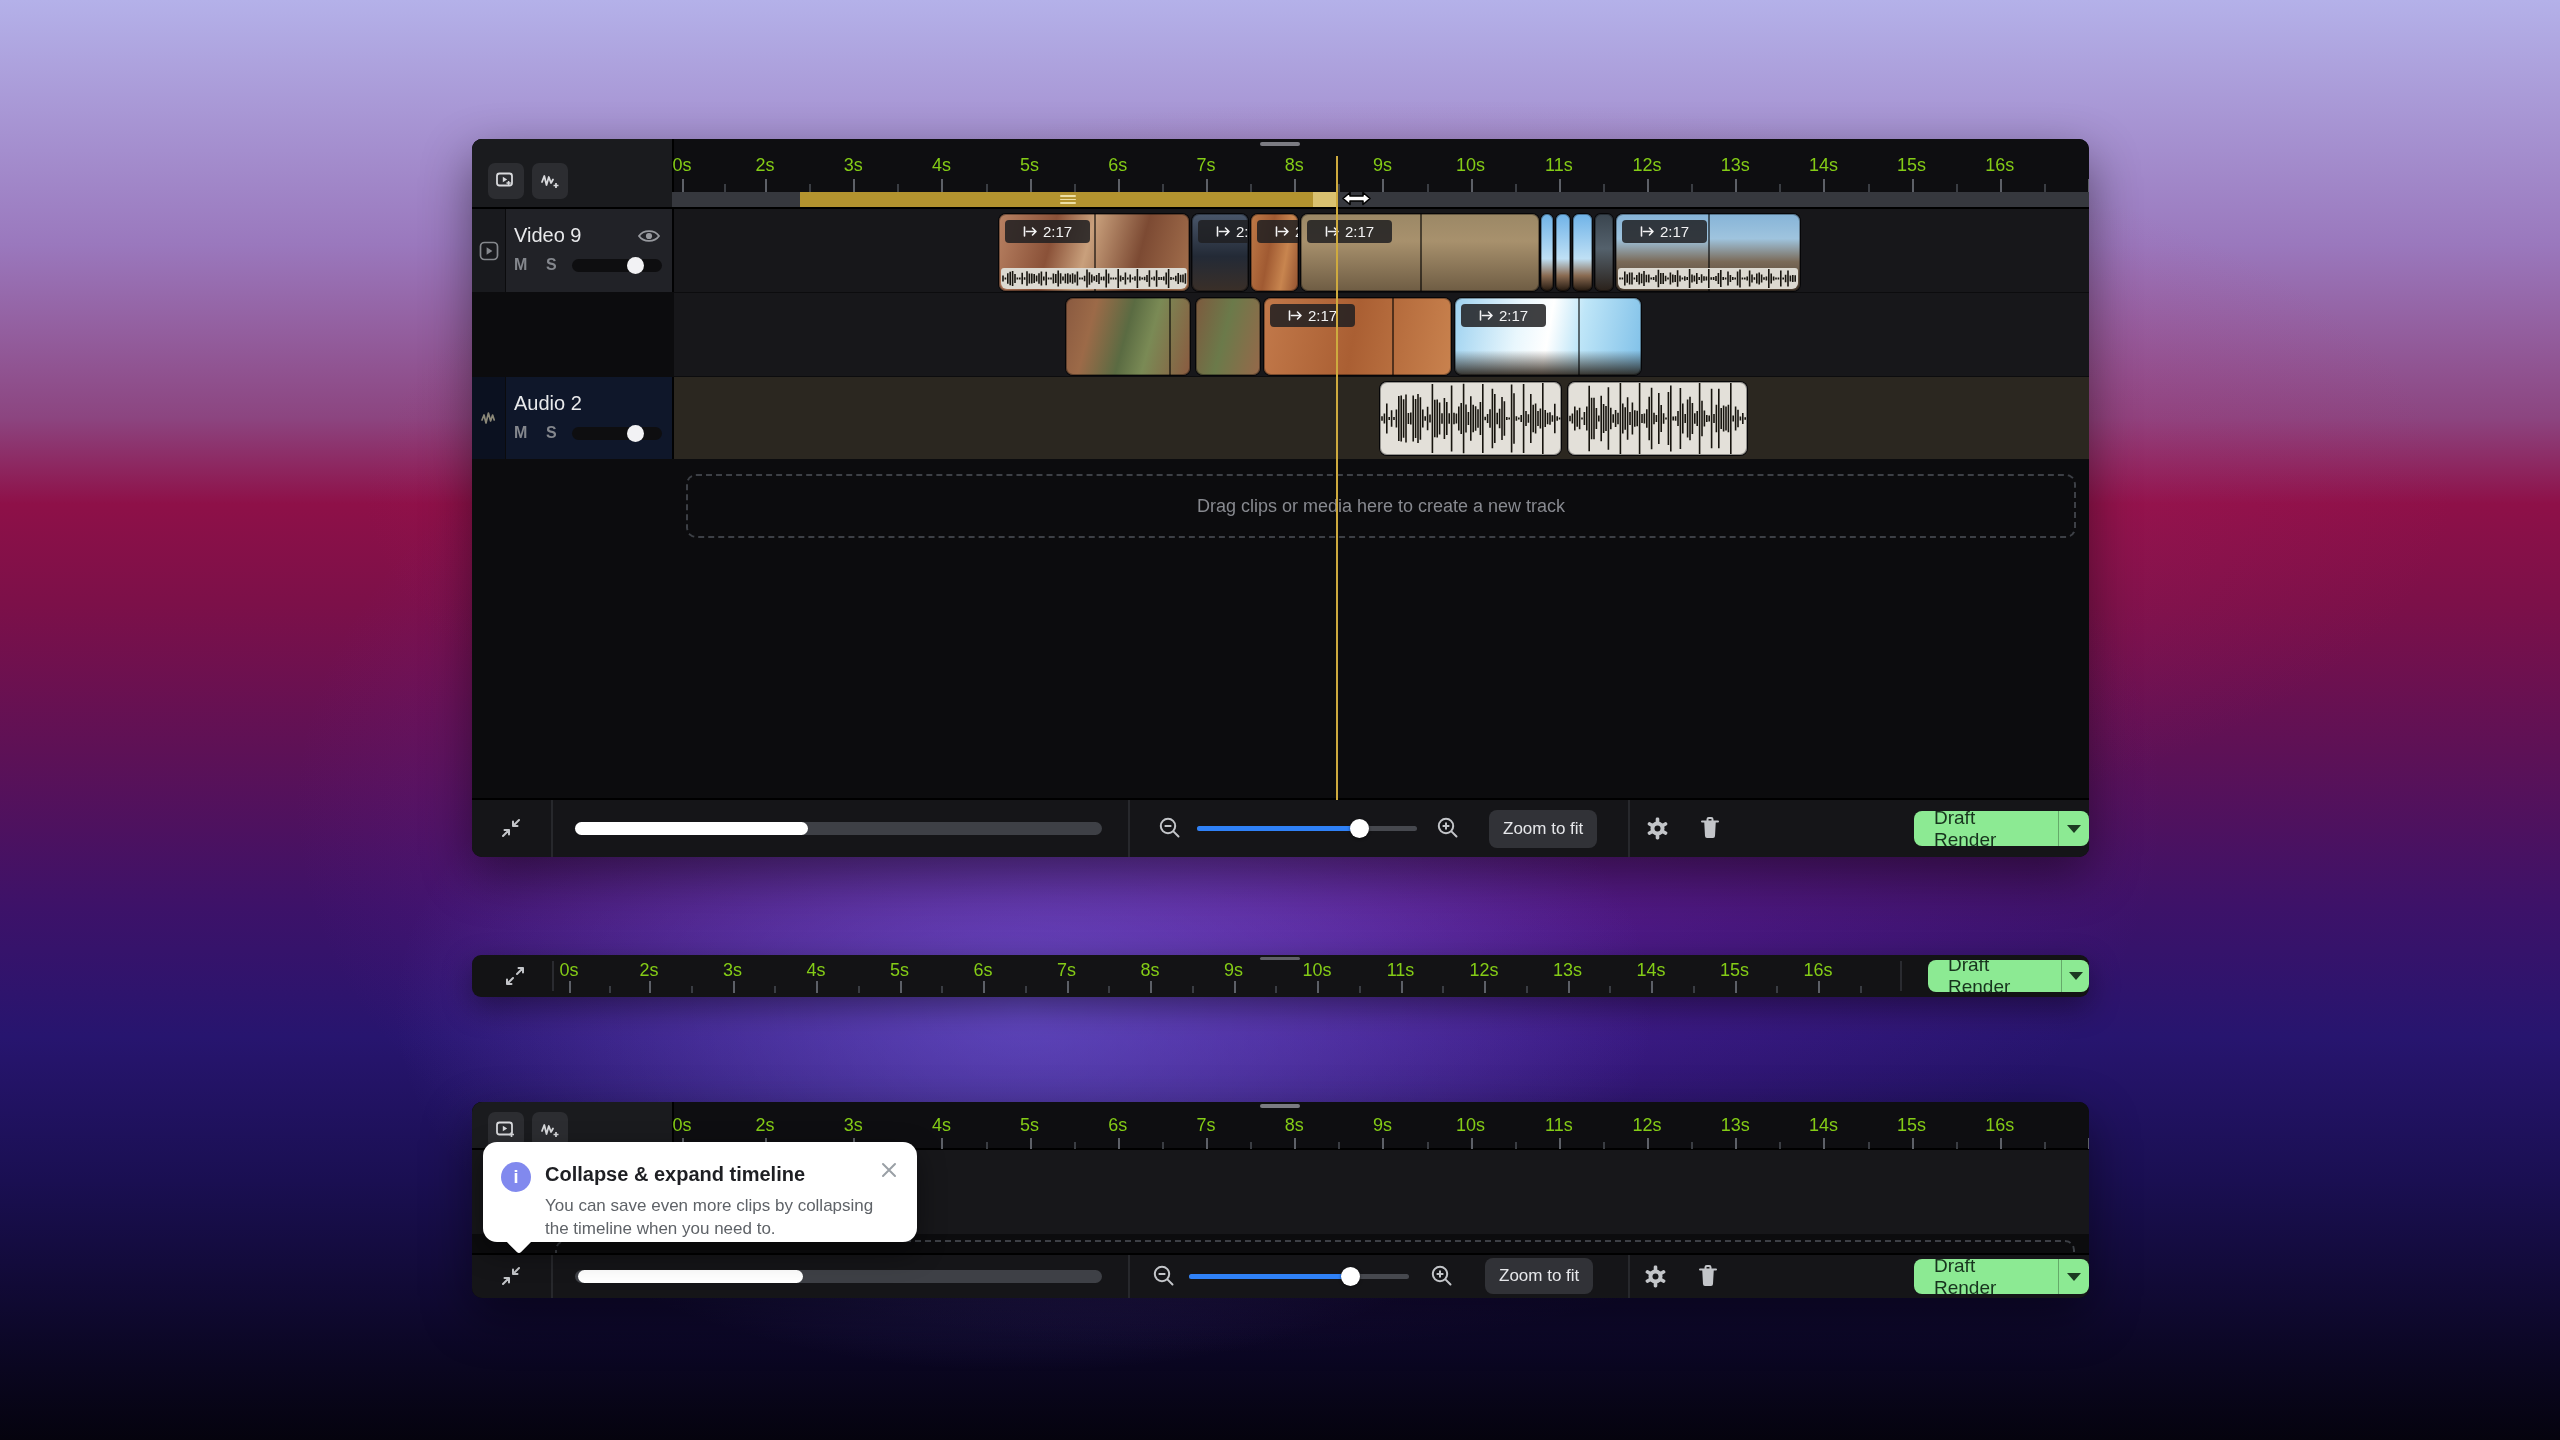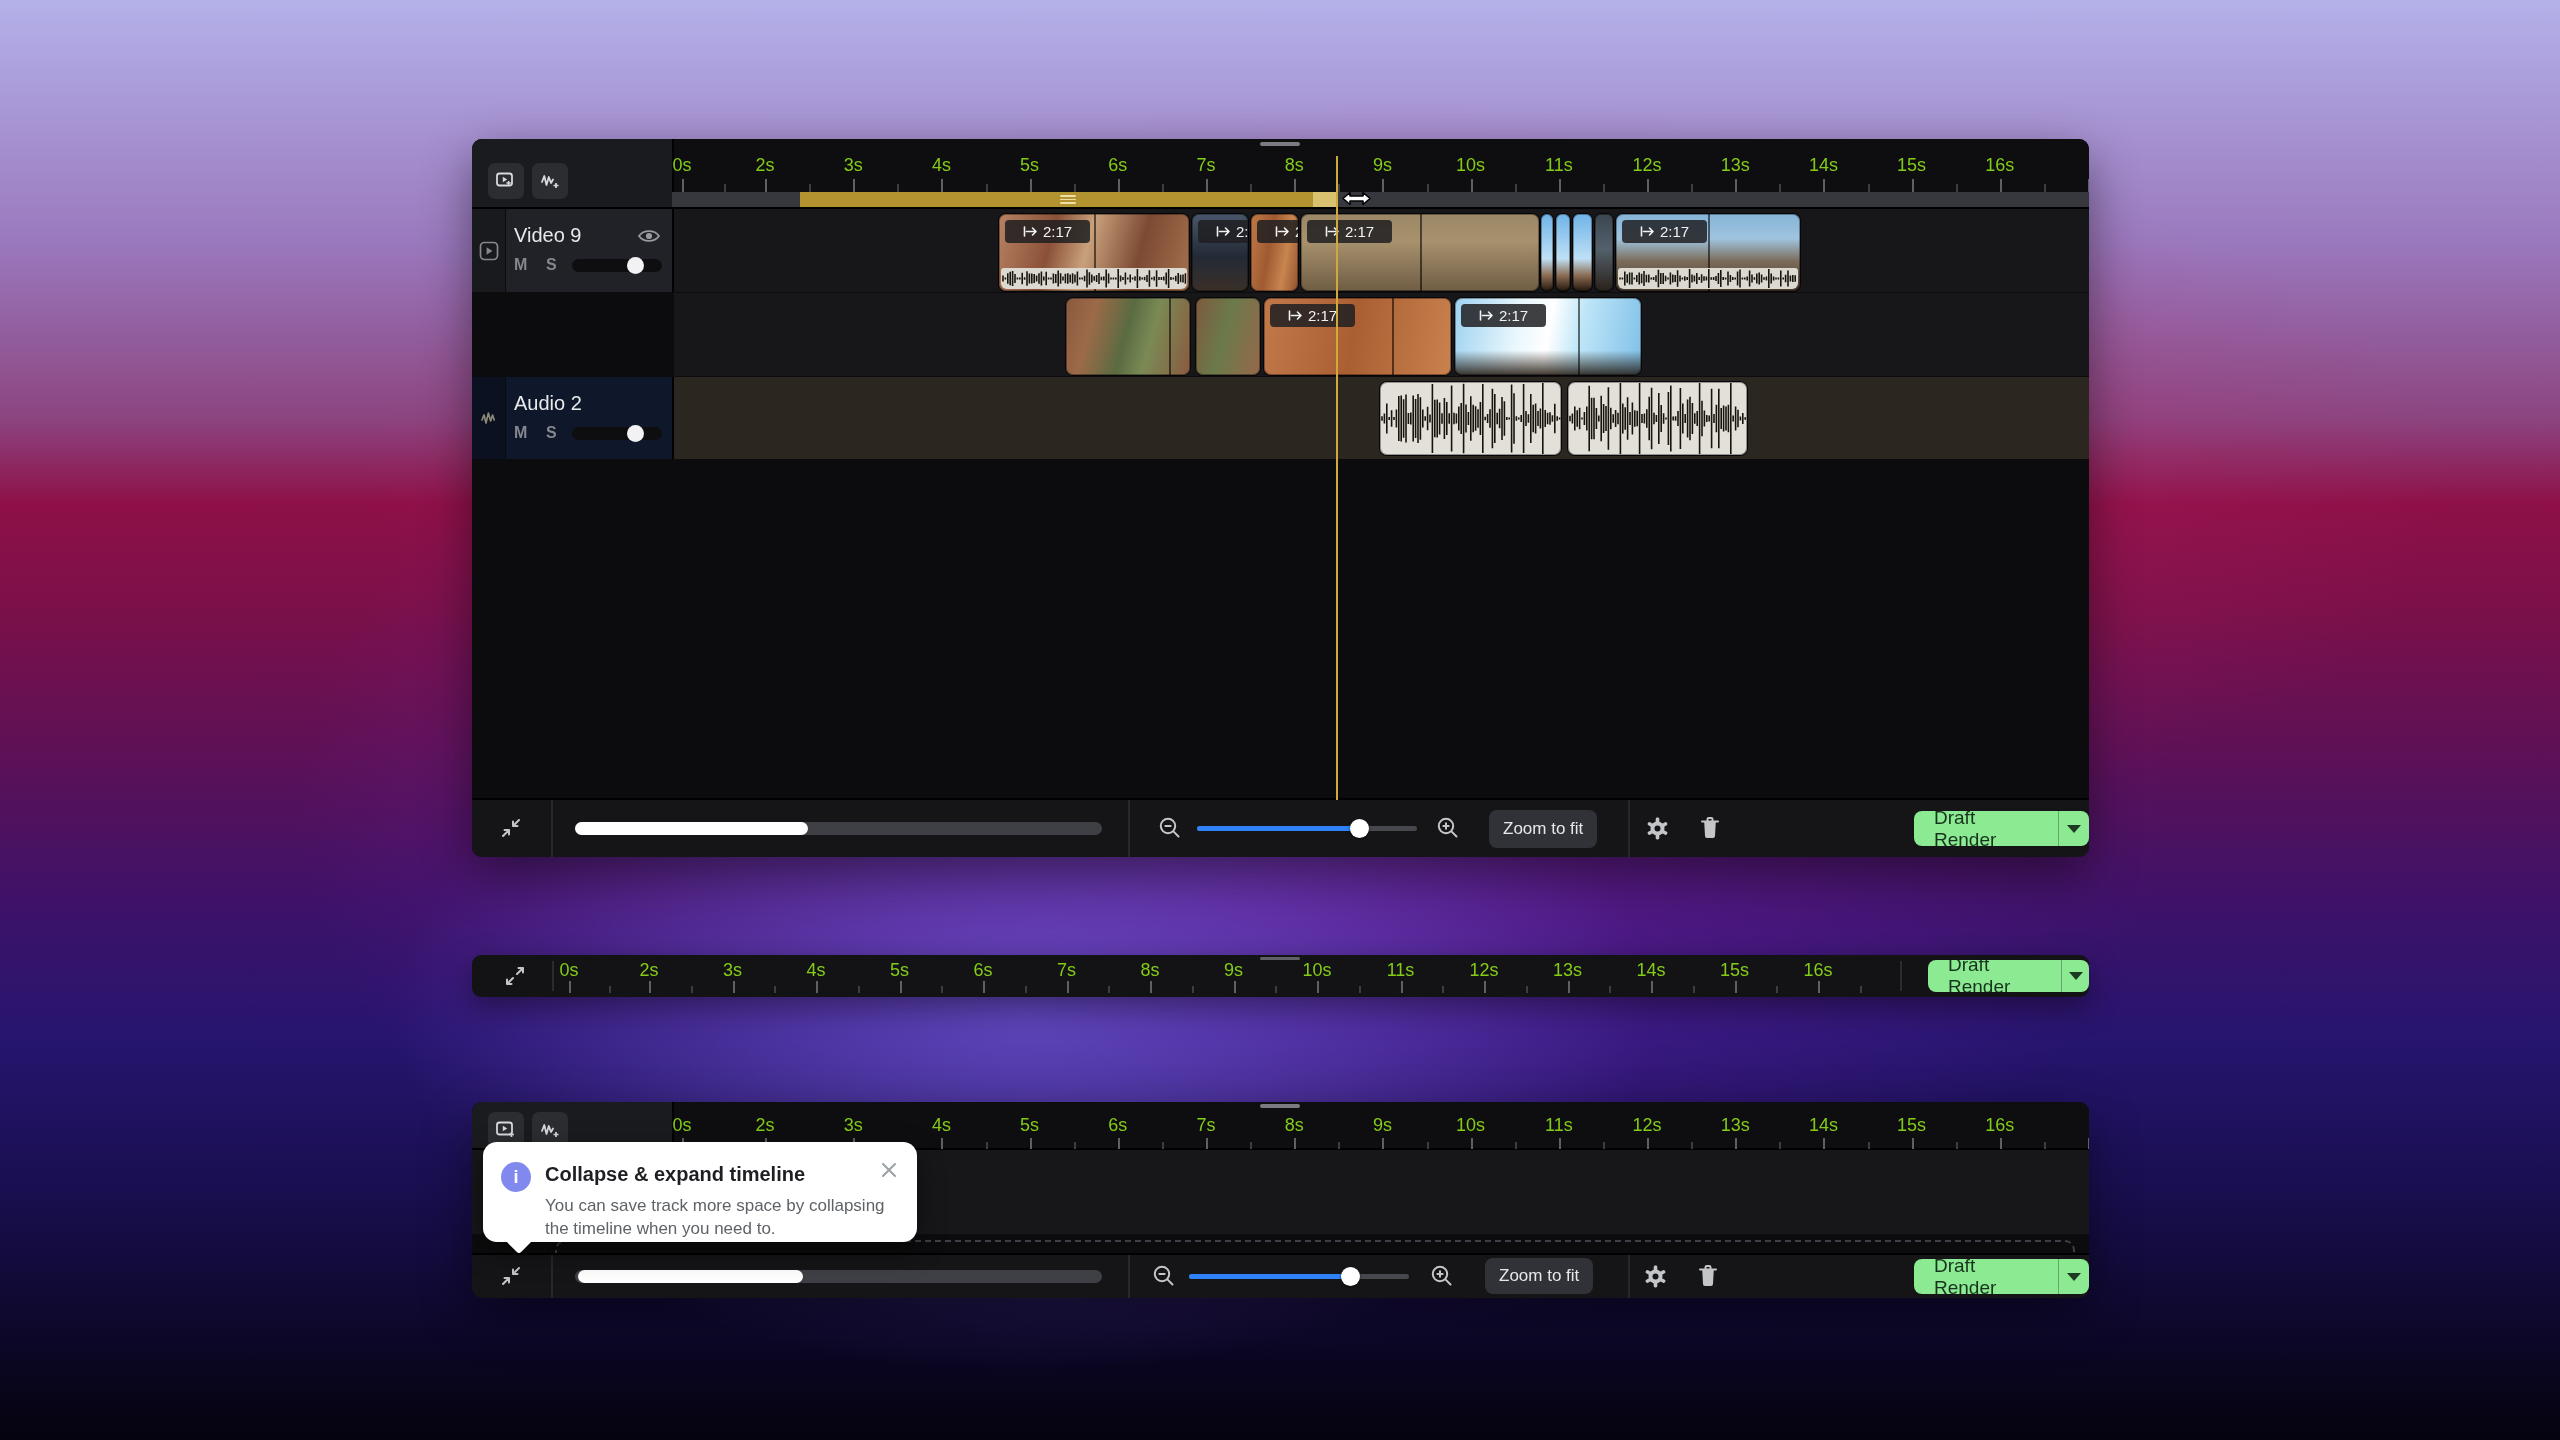--- a/index.html
+++ b/index.html
@@ -605,20 +605,23 @@
             <line x1="172.40000000000023" x2="172.40000000000023" y1="34.5" y2="38.5" stroke="#17140e" stroke-width="1.6"></line>
             <line x1="174.80000000000024" x2="174.80000000000024" y1="31.1" y2="41.9" stroke="#17140e" stroke-width="1.6"></line>
             <line x1="177.20000000000024" x2="177.20000000000024" y1="35.2" y2="37.8" stroke="#17140e" stroke-width="1.6"></line>
           </svg>
         </div>
       </div>
   </div>
 
   <div class="playhead" id="playhead" style="top: 17px; height: 644px; left: 864px; background: rgb(206, 170, 62);"></div>
 
+  <div class="drop-zone" style="left:214px;top:335px;width:1386px;height:60px">
+    <span>Drag clips or media here to create a new track</span>
+  </div>
 
   <div class="footer">
     <div class="icon-btn" style="left:22px">
       <svg width="24" height="24" viewBox="0 0 24 24">
         <path d="M20 4 L14 10 M14 5.5 V10 H18.5 M4 20 L10 14 M10 18.5 V14 H5.5" fill="none" stroke="#c3c5c9" stroke-width="2" stroke-linecap="round" stroke-linejoin="round"></path>
       </svg>
     </div>
     <div class="fdiv" style="left:79px"></div>
     <div class="scroll-track" id="scrolltrack-top" style="left: 103px; width: 527px;">
         <div class="scroll-thumb" id="scrollthumb-top" style="left: 0px; width: 233px;"></div>
@@ -868,15 +871,15 @@
 
   <div class="tooltip">
     <div class="tail"></div>
     <div class="tt-ico">i</div>
     <div class="tt-title">Collapse &amp; expand timeline</div>
     <div class="tt-close">
       <svg width="18" height="18" viewBox="0 0 18 18">
         <path d="M3 3 L15 15 M15 3 L3 15" stroke="#9aa0a6" stroke-width="2" stroke-linecap="round"></path>
       </svg>
     </div>
-    <div class="tt-body">You can save track more space by collapsing the timeline when you need to.</div>
+    <div class="tt-body">You can save even more clips by collapsing the timeline when you need to.</div>
   </div>
 </div>
 
 </body></html>

